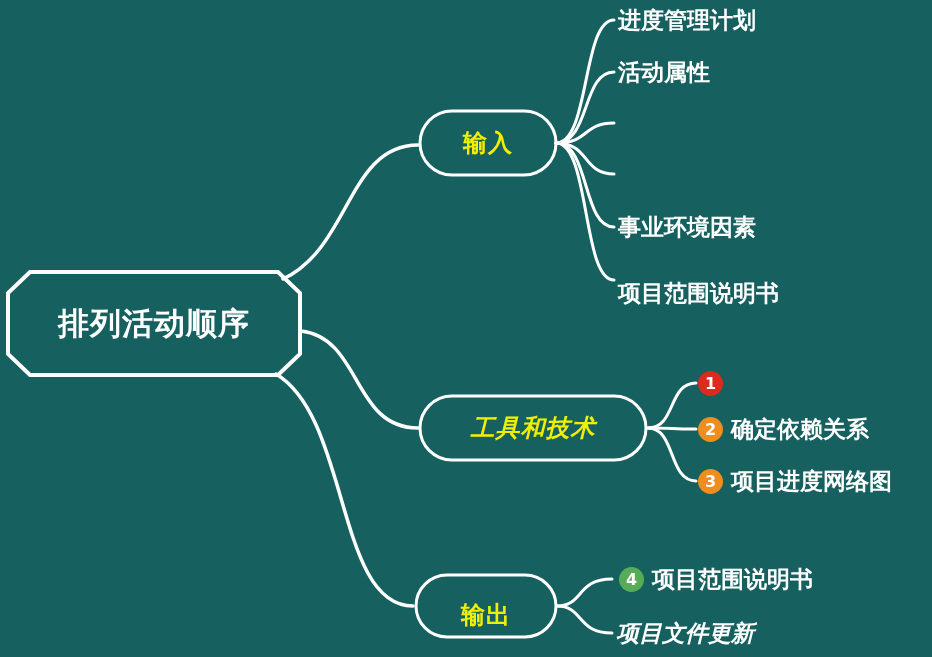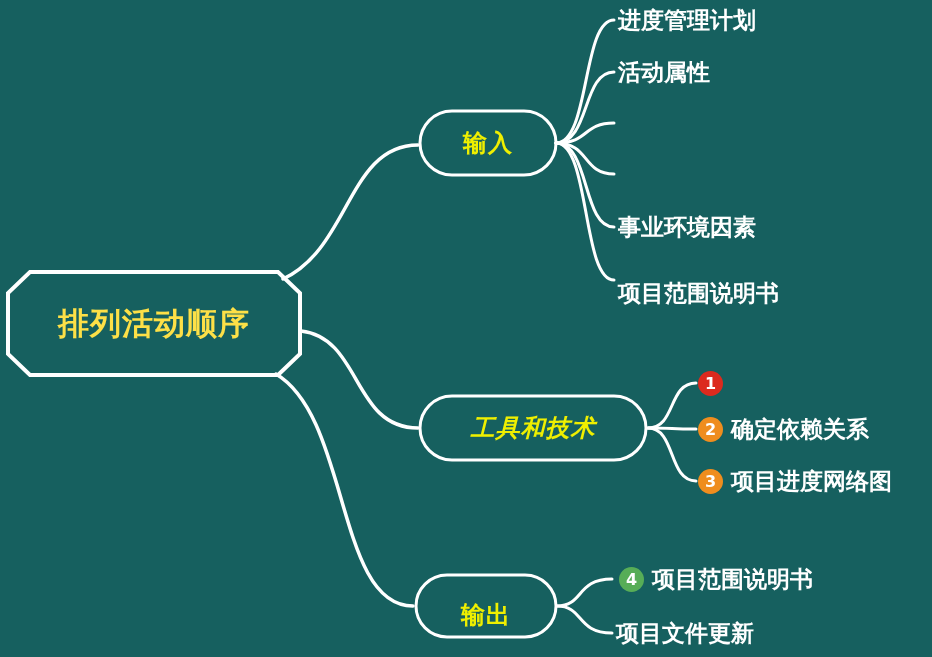--- a/index.html
+++ b/index.html
@@ -24,21 +24,21 @@
     display: flex;
     align-items: center;
     justify-content: center;
     font-weight: bold;
     white-space: nowrap;
     cursor: default;
   }
 
   .root-label {
     left: 8px; top: 272px; width: 292px; height: 103px;
-    color: #fde047;
+    color: #ffffff;
     font-size: 31px;
     letter-spacing: 1px;
   }
 
   .branch-label {
     color: #efef00;
     font-size: 24px;
     letter-spacing: 1px;
   }
 
@@ -79,21 +79,21 @@
   .leaf.in-4 { left: 618px; top: 210px; }
   .leaf.in-5 { left: 618px; top: 276px; }
 
   
   .leaf.tl-0 { left: 698px; top: 366px; }
   .leaf.tl-1 { left: 698px; top: 412px; }
   .leaf.tl-2 { left: 698px; top: 464px; }
 
   
   .leaf.ot-0 { left: 619px; top: 562px; }
-  .leaf.ot-1 { left: 616px; top: 616px; }
+  .leaf.ot-1 { left: 616px; top: 616px; font-style: italic; }
 </style>
 </head>
 <body>
 
 <div class="canvas">
 
   <svg class="connector-layer" width="932" height="657" viewBox="0 0 932 657" fill="none" stroke="#ffffff" stroke-linecap="round">
 
     <path stroke-width="3.5" d="M 283 279 C 350 248 348 145 418 145"></path>
     <path stroke-width="3.5" d="M 301 331 C 362 338 352 428 418 428"></path>

